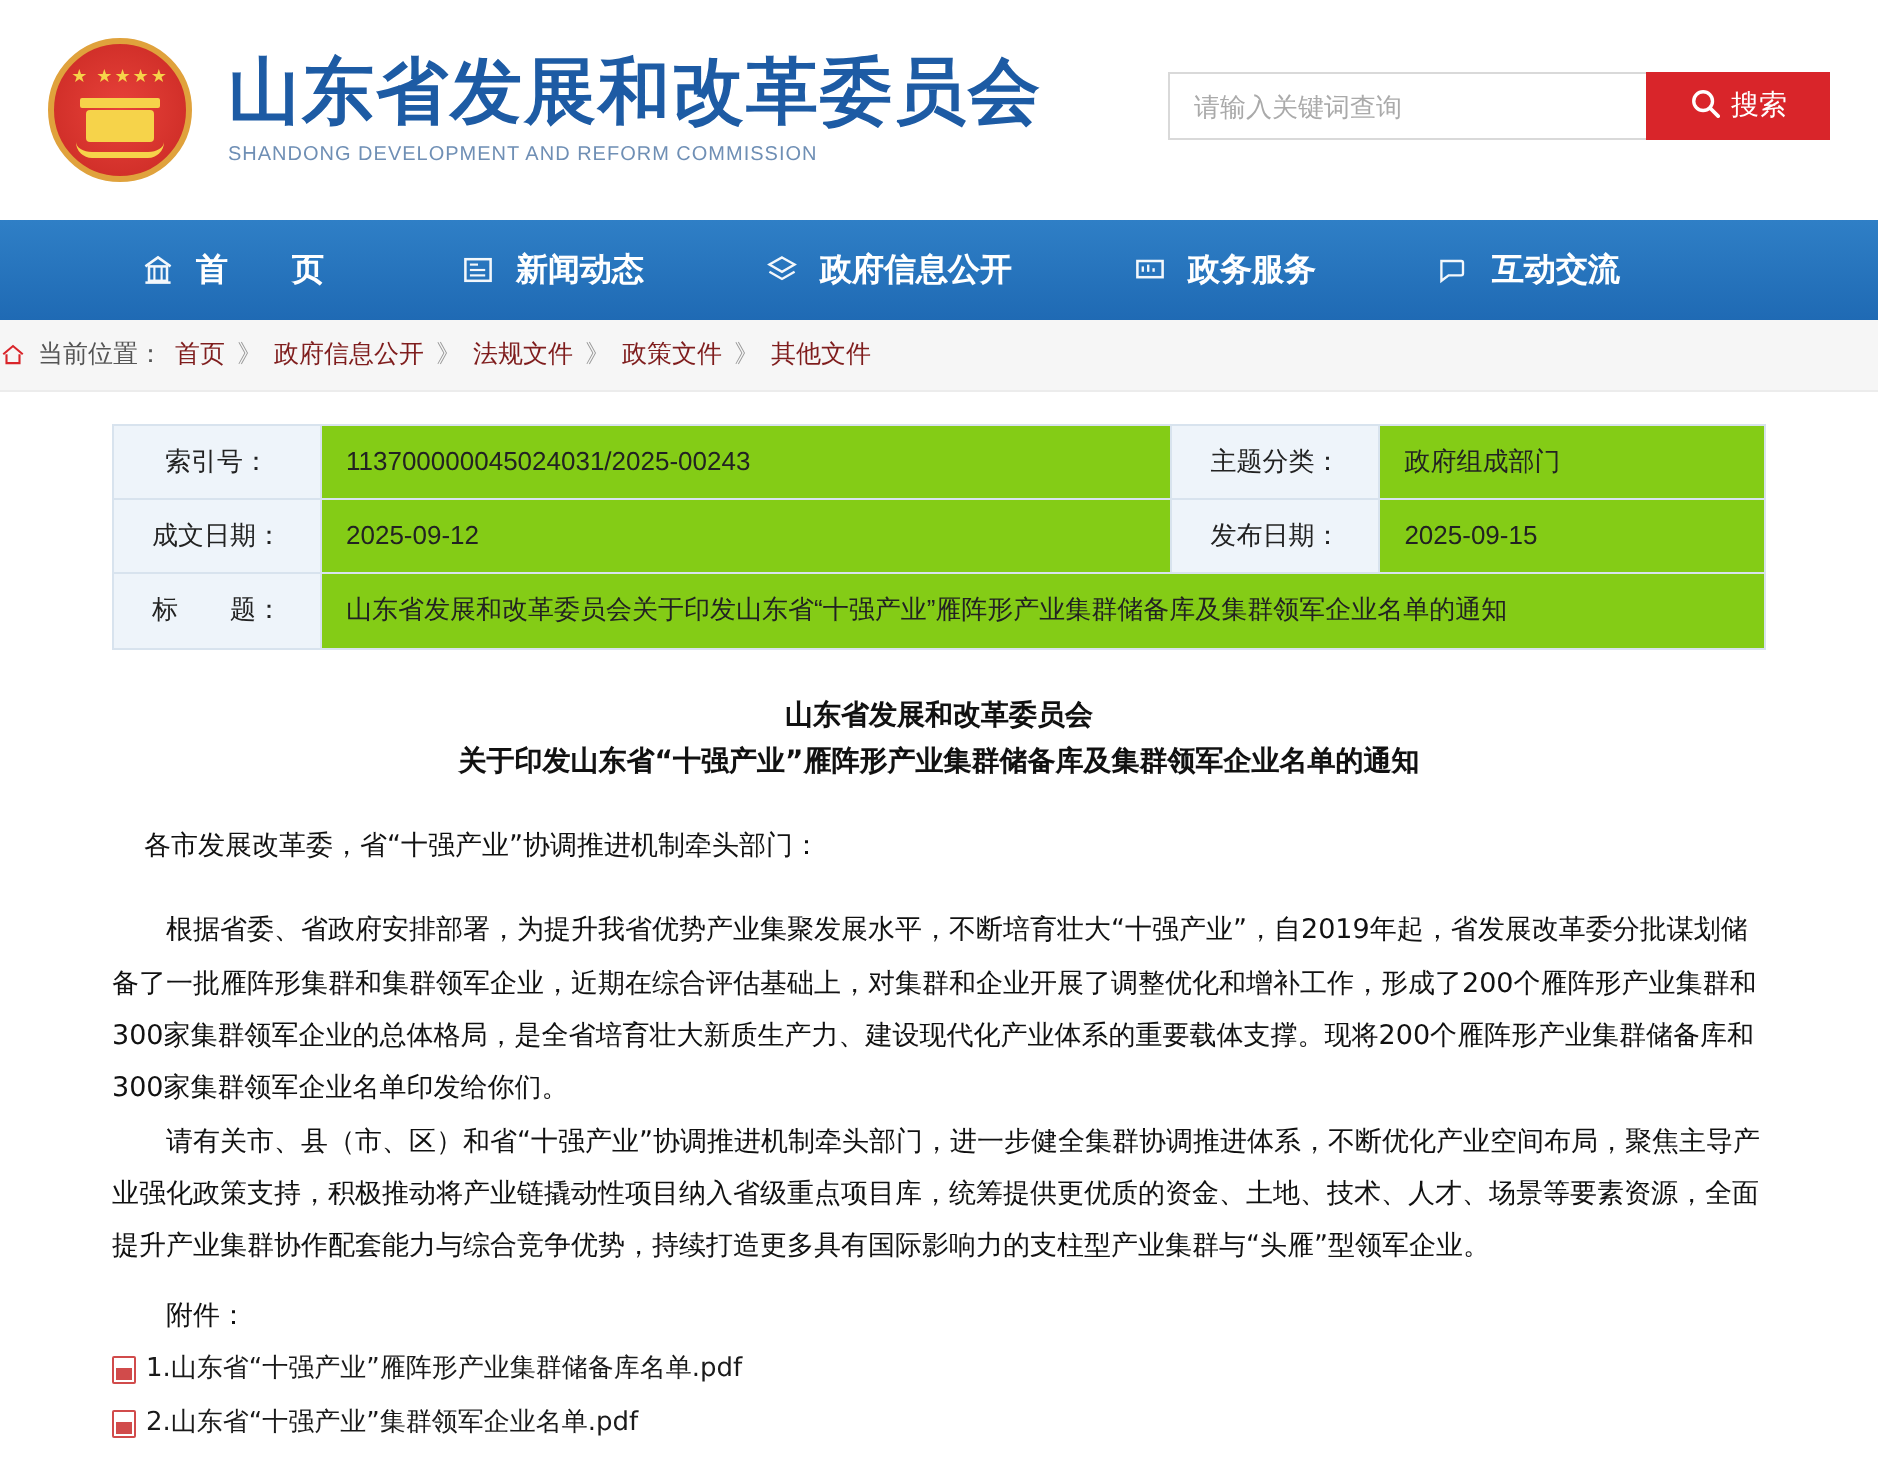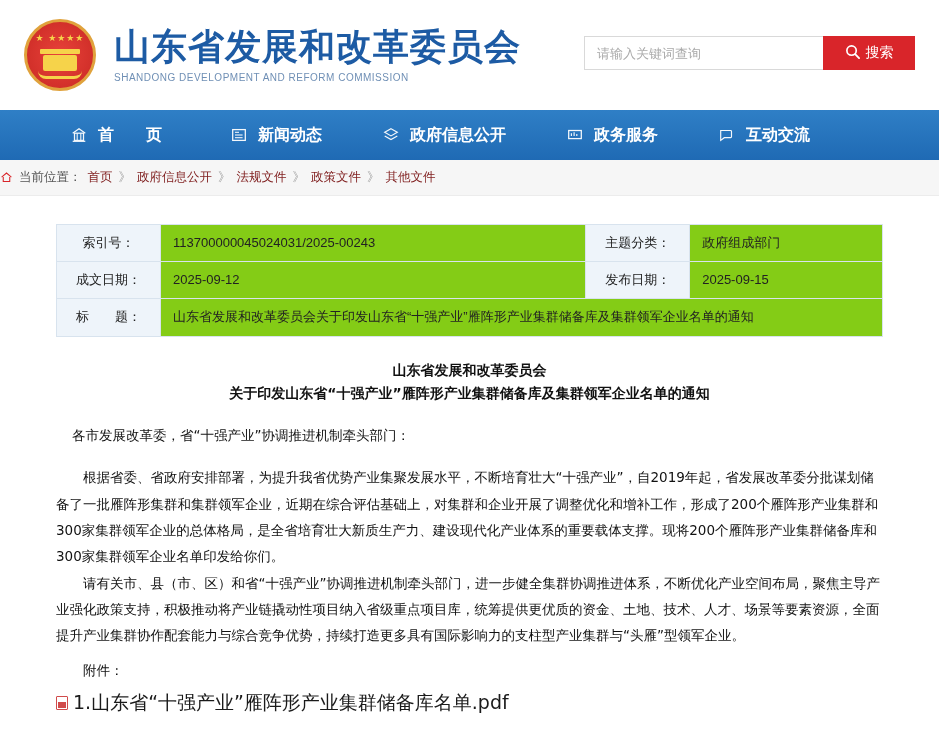--- a/index.html
+++ b/index.html
@@ -171,21 +171,21 @@
   
   .main {
     padding: 16px 56px 0 56px;
   }
 
   table.meta {
     width: 100%;
     border-collapse: collapse;
     font-size: 13px;
     color: #222;
-    margin-top: 12px;
+    margin-top: 0;
   }
   table.meta td {
     border: 1px solid #d8e3ee;
     padding: 9px 12px;
     line-height: 1.4;
   }
   table.meta td.lbl {
     background: #eef4fa;
     width: 104px;
     text-align: center;
@@ -210,21 +210,21 @@
   }
   .doc p.body { margin: 16px; text-align: justify; }
   .doc p.indent { text-indent: 2em; margin: 0; }
 
   .attach-head { margin-top: 8px; text-indent: 2em; }
   .attach {
     display: flex;
     align-items: center;
     gap: 5px;
     color: #1a5fa8;
-    font-size: 19px;
+    font-size: 13px;
     line-height: 2.1;
     cursor: pointer;
   }
   .pdf-ico {
     width: 12px; height: 14px;
     background: #fff;
     border: 1px solid #d14b4b;
     position: relative;
     flex: 0 0 auto;
     border-radius: 1px;

